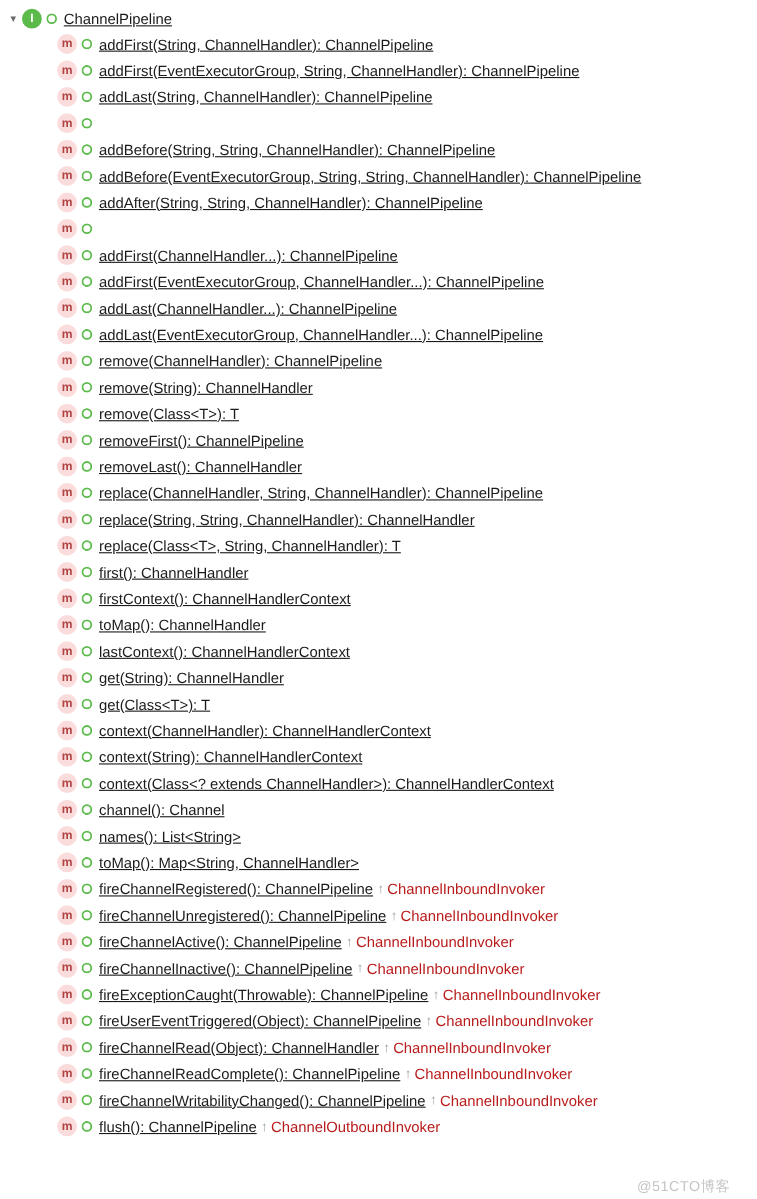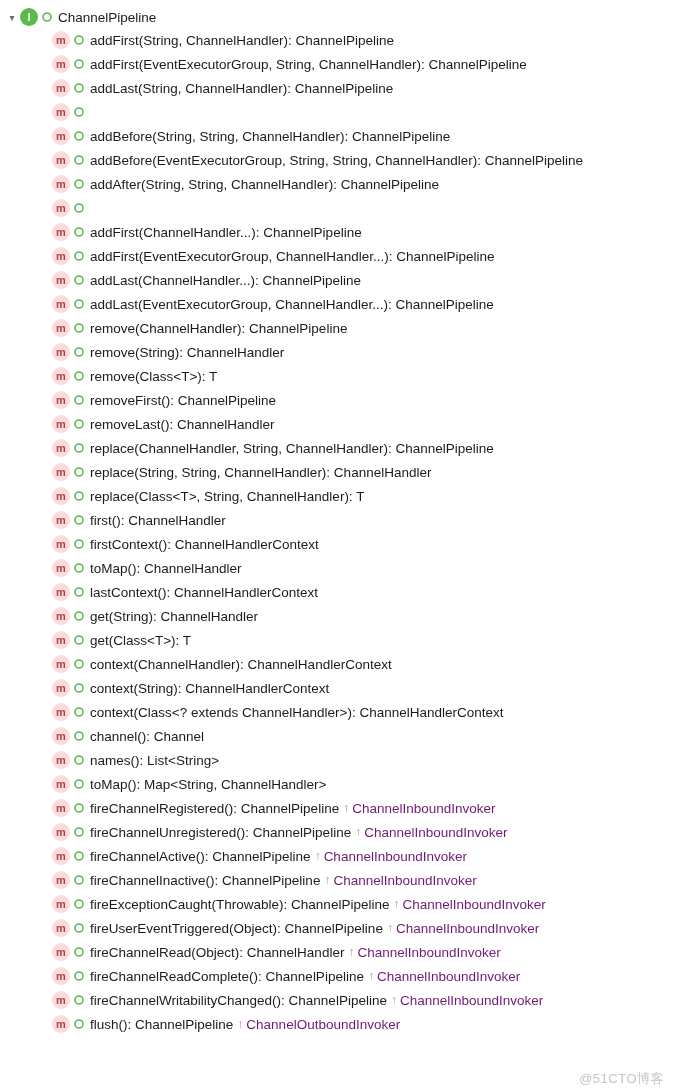--- a/index.html
+++ b/index.html
@@ -69,23 +69,24 @@
     display: inline-flex;
     align-items: center;
     justify-content: center;
     margin-right: 6px;
     flex-shrink: 0;
   }
   .public-icon svg { display:block; }
   .label {
     white-space: nowrap;
     color: #1b1b1b;
+    text-decoration: underline;
   }
   .inherit {
-    color: #701a75;
+    color: #b91c1c;
     margin-left: 2px;
     white-space: nowrap;
   }
   .inherit-arrow {
     color: #a0a0a0;
     margin: 0 1px 0 4px;
     font-size: 12px;
   }
   .watermark {
     position: absolute;

